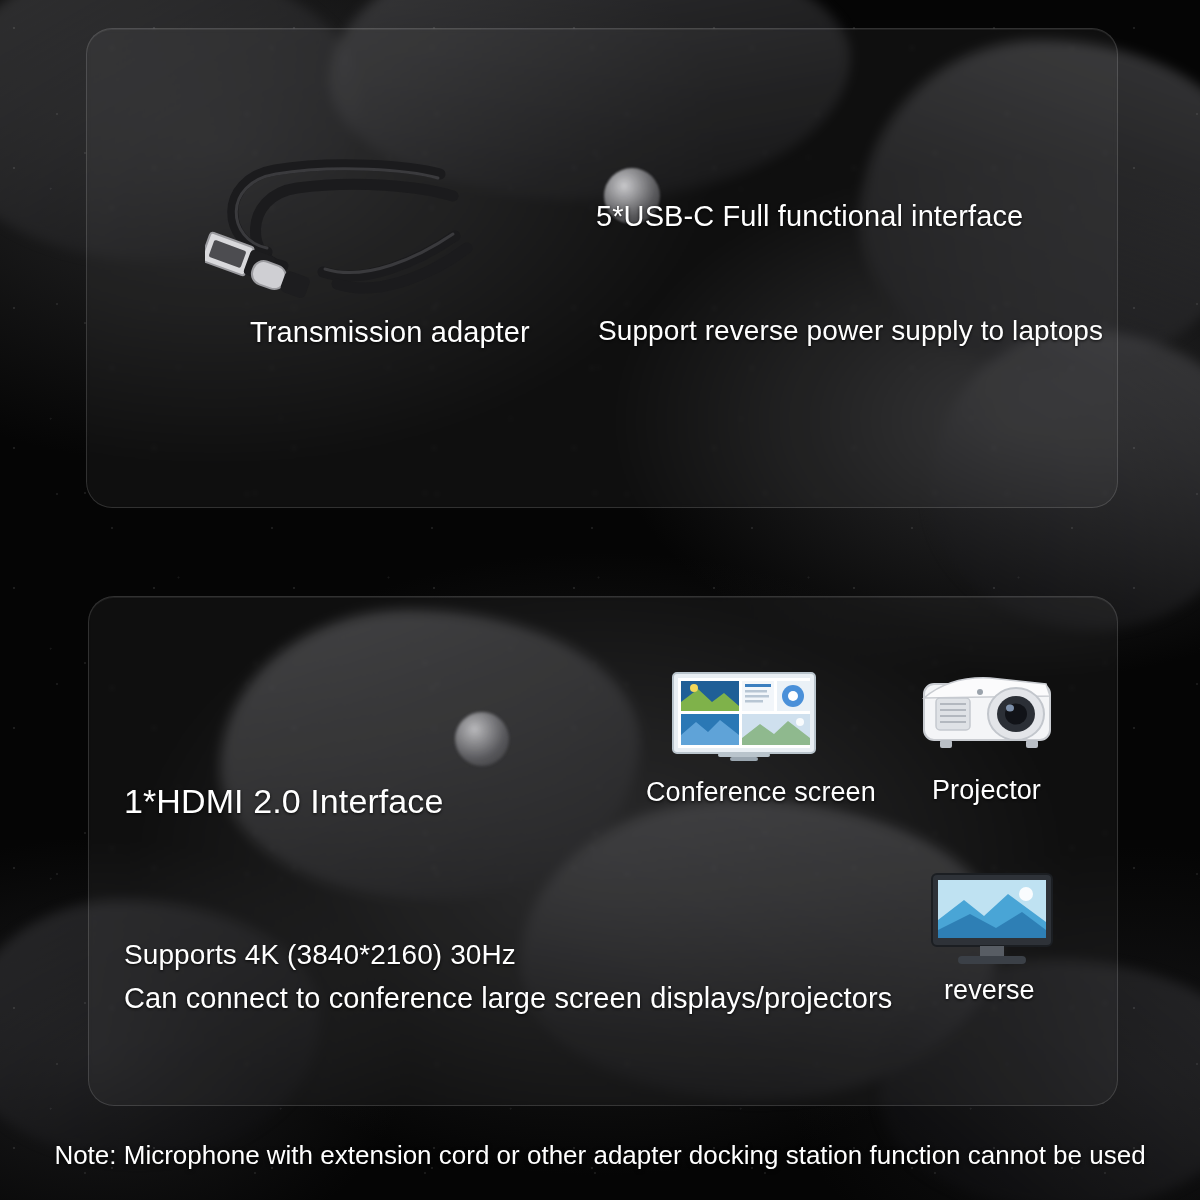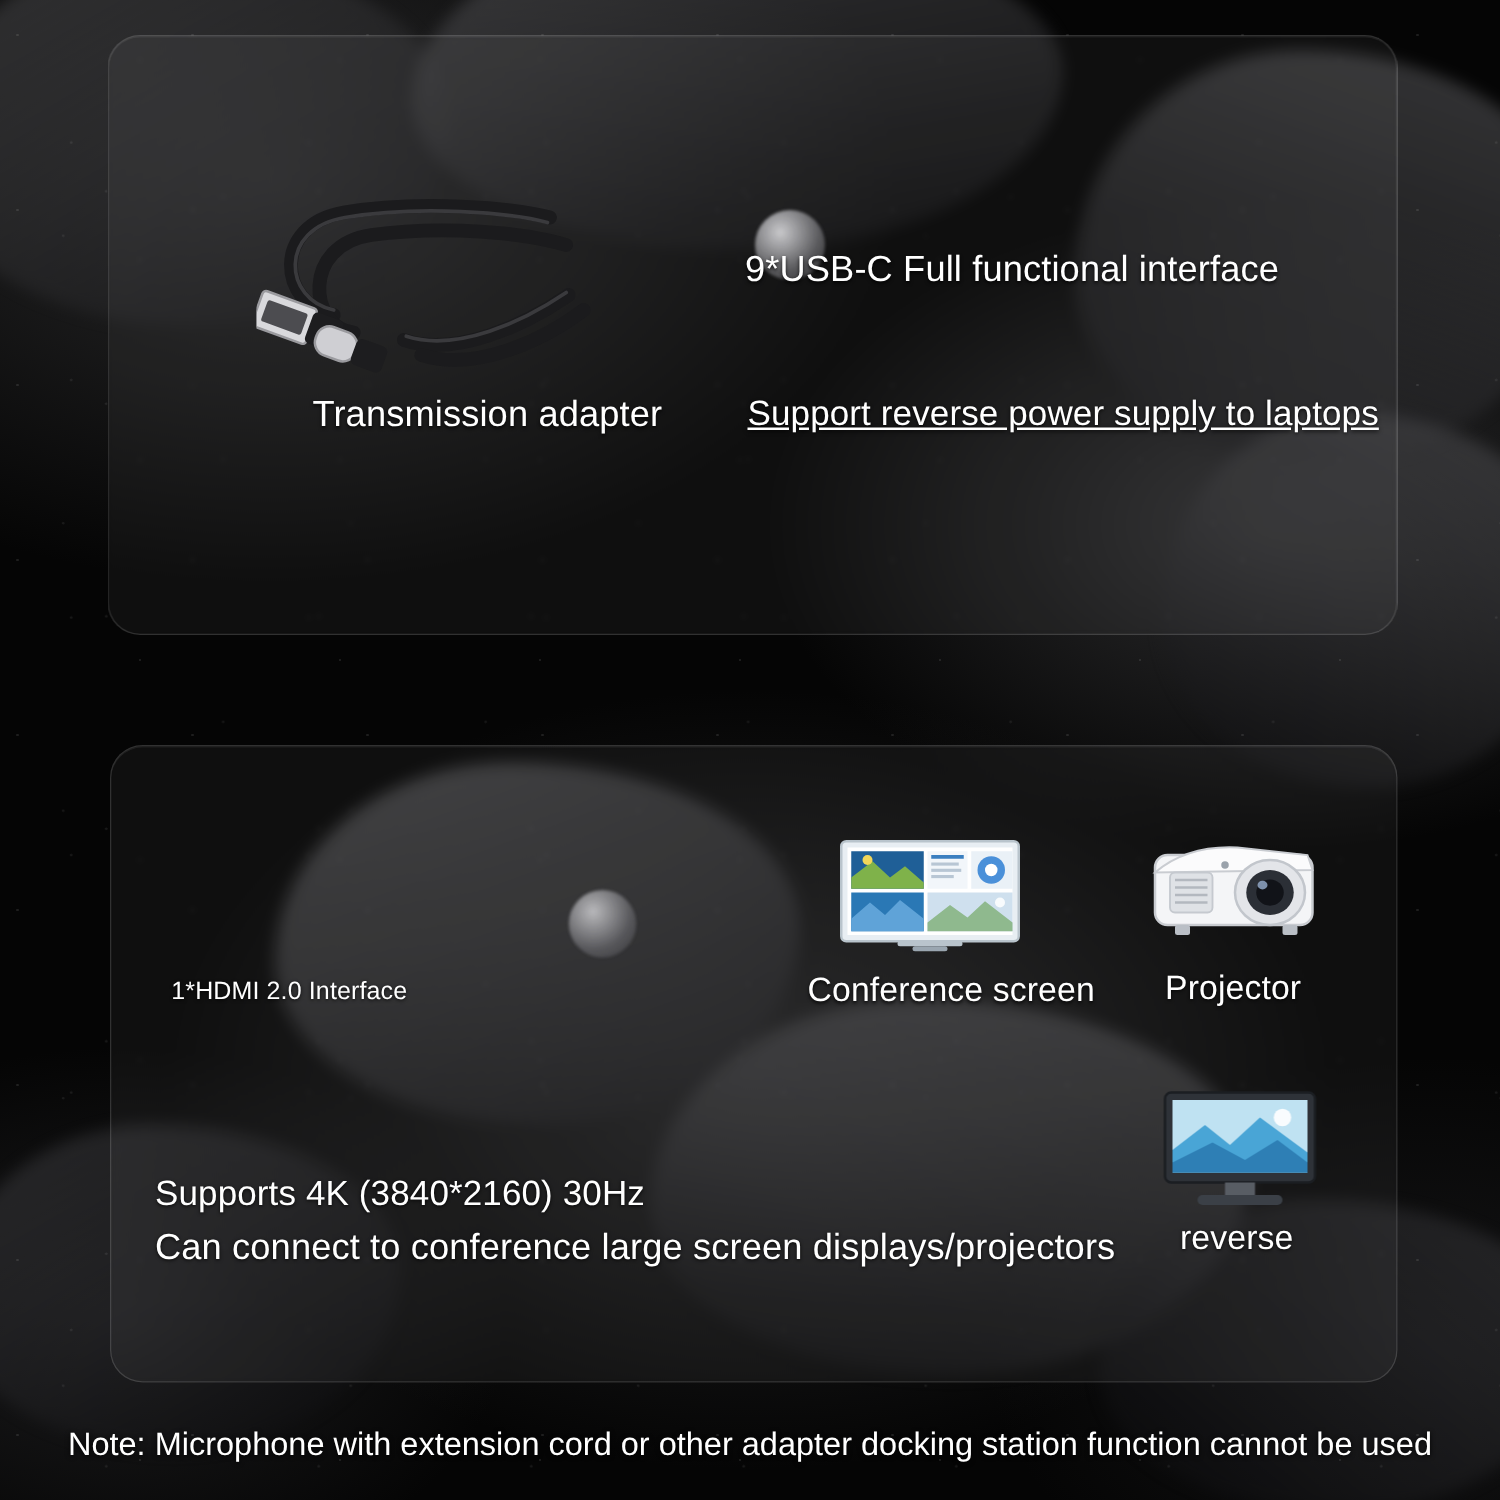--- a/index.html
+++ b/index.html
@@ -101,21 +101,20 @@
   #usbc-interface-label {
     left: 596px;
     top: 200px;
     font-size: 29px;
   }
 
   #reverse-power-label {
     left: 598px;
     top: 315px;
     font-size: 28px;
-    text-decoration: underline;
   }
 
   #bokeh-dot-top {
     position: absolute;
     left: 604px;
     top: 168px;
     width: 56px;
     height: 56px;
     border-radius: 50%;
     background: radial-gradient(circle at 36% 32%, rgba(225,225,228,0.95), rgba(120,120,124,0.75) 60%, rgba(70,70,74,0.5) 100%);
@@ -132,22 +131,21 @@
     border-radius: 50%;
     background: radial-gradient(circle at 36% 32%, rgba(215,215,218,0.9), rgba(110,110,115,0.7) 60%, rgba(60,60,64,0.45) 100%);
     filter: blur(1.4px);
     opacity: 0.9;
   }
 
   
   #hdmi-interface-label {
     left: 124px;
     top: 782px;
-    font-size: 20px;
-    margin-left: 13px;
+    font-size: 34px;
   }
 
   #supports-4k-label {
     left: 124px;
     top: 899px;
     font-size: 28px;
     margin-top: 40px;
   }
 
   #can-connect-label {
@@ -249,21 +247,21 @@
       <rect x="44" y="2" width="26" height="26" rx="4" fill="#1d1d1f"></rect>
     </g>
 
     <g transform="translate(52,118) rotate(20)">
       <rect x="0" y="0" width="34" height="24" rx="11" fill="#cfcfd3" stroke="#9a9a9e" stroke-width="2"></rect>
       <rect x="32" y="1" width="26" height="22" rx="5" fill="#1d1d1f"></rect>
     </g>
   </svg>
 
   <div class="label" id="transmission-adapter-label">Transmission adapter</div>
-  <div class="label" id="usbc-interface-label">9*USB-C Full functional interface</div>
+  <div class="label" id="usbc-interface-label">5*USB-C Full functional interface</div>
   <div class="label" id="reverse-power-label">Support reverse power supply to laptops</div>
 
   <div class="panel" id="panel-bottom"></div>
 
   <div id="bokeh-dot-bottom"></div>
 
   <svg id="conference-screen-illustration" viewBox="0 0 144 90">
     <rect x="1" y="1" width="142" height="80" rx="4" fill="#e8eef3" stroke="#b9c4cc" stroke-width="2"></rect>
     <rect x="6" y="6" width="132" height="70" fill="#ffffff"></rect>
     <rect x="9" y="9" width="58" height="30" fill="#1f5f97"></rect>

